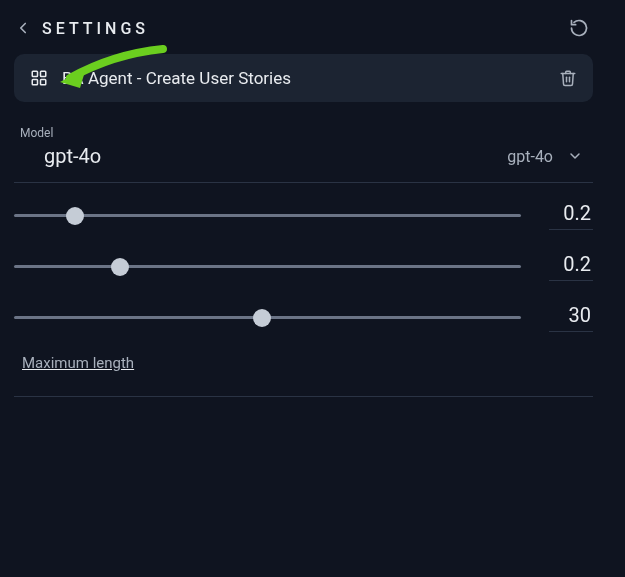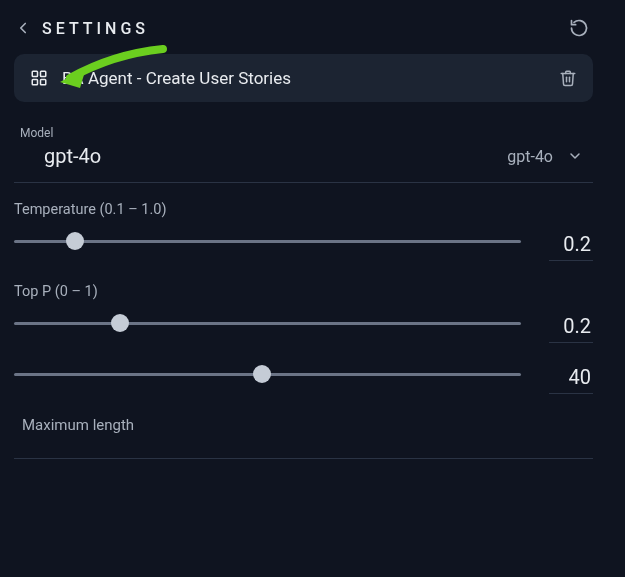--- a/index.html
+++ b/index.html
@@ -58,41 +58,41 @@
   .chevron-down { width: 16px; height: 16px; stroke: var(--text-dim); }
 
   hr.divider {
     border: none; border-top: 1px solid var(--divider);
     margin: 4px 0 18px 0;
   }
 
   
   .slider-group { margin-bottom: 22px; padding: 0 0px; }
   .slider-label { font-size: 14.5px; color: var(--text-dim); margin-bottom: 14px; padding-left:0px;}
-  .slider-row { display: flex; align-items: flex-start; gap: 28px; }
+  .slider-row { display: flex; align-items: center; gap: 28px; }
   .slider-track-wrap { flex: 1; position: relative; height: 18px; display:flex; align-items:center;}
   .track {
     width: 100%; height: 3px; background: var(--slider-track);
     border-radius: 2px; position: relative;
   }
   .thumb {
     position: absolute; top: 50%; transform: translate(-50%, -50%);
     width: 18px; height: 18px; border-radius: 50%;
     background: var(--slider-thumb);
     cursor: grab;
   }
   .slider-value {
     min-width: 44px; text-align: right;
     font-size: 20px; color: var(--text);
     border-bottom: 1px solid var(--divider);
     padding: 0 2px 4px 2px;
   }
 
   
-  .maxlen { padding: 0 8px 10px 8px; }
+  .maxlen { padding: 0 8px 10px 8px; text-decoration: underline; }
   .maxlen-label { font-size: 15px; color: var(--text-dim); margin-bottom: 6px; }
   .maxlen-value { font-size: 20px; color: var(--text); }
 
   
   .annotation-arrow {
     position: absolute;
     top: 44px; left: 58px;
     width: 110px; height: 44px;
     pointer-events: none;
   }
@@ -140,51 +140,49 @@
         <span>gpt-4o</span>
         <svg class="chevron-down" viewBox="0 0 24 24" fill="none" stroke-width="2.2" stroke-linecap="round" stroke-linejoin="round">
           <polyline points="6 9 12 15 18 9"></polyline>
         </svg>
       </div>
     </div>
   </div>
   <hr class="divider">
 
   <div class="slider-group">
-    <div class="slider-label">Temperature (0.1 – 1.0)</div>
     <div class="slider-row">
       <div class="slider-track-wrap">
         <div class="track">
             <div class="thumb" style="left:12%"></div>
           </div>
       </div>
       <div class="slider-value">0.2</div>
     </div>
   </div>
 
   <div class="slider-group">
-    <div class="slider-label">Top P (0 – 1)</div>
     <div class="slider-row">
       <div class="slider-track-wrap">
         <div class="track">
             <div class="thumb" style="left:21%"></div>
           </div>
       </div>
       <div class="slider-value">0.2</div>
     </div>
   </div>
 
   <div class="slider-group">
     <div class="slider-row">
       <div class="slider-track-wrap">
         <div class="track">
             <div class="thumb" style="left:49%"></div>
           </div>
       </div>
-      <div class="slider-value">40</div>
+      <div class="slider-value">30</div>
     </div>
   </div>
 
   <div class="maxlen">
     <div class="maxlen-label">Maximum length</div>
   </div>
   <hr class="divider" style="margin-top:8px;">
 
   <svg class="annotation-arrow" viewBox="0 0 110 44">
     <defs>

